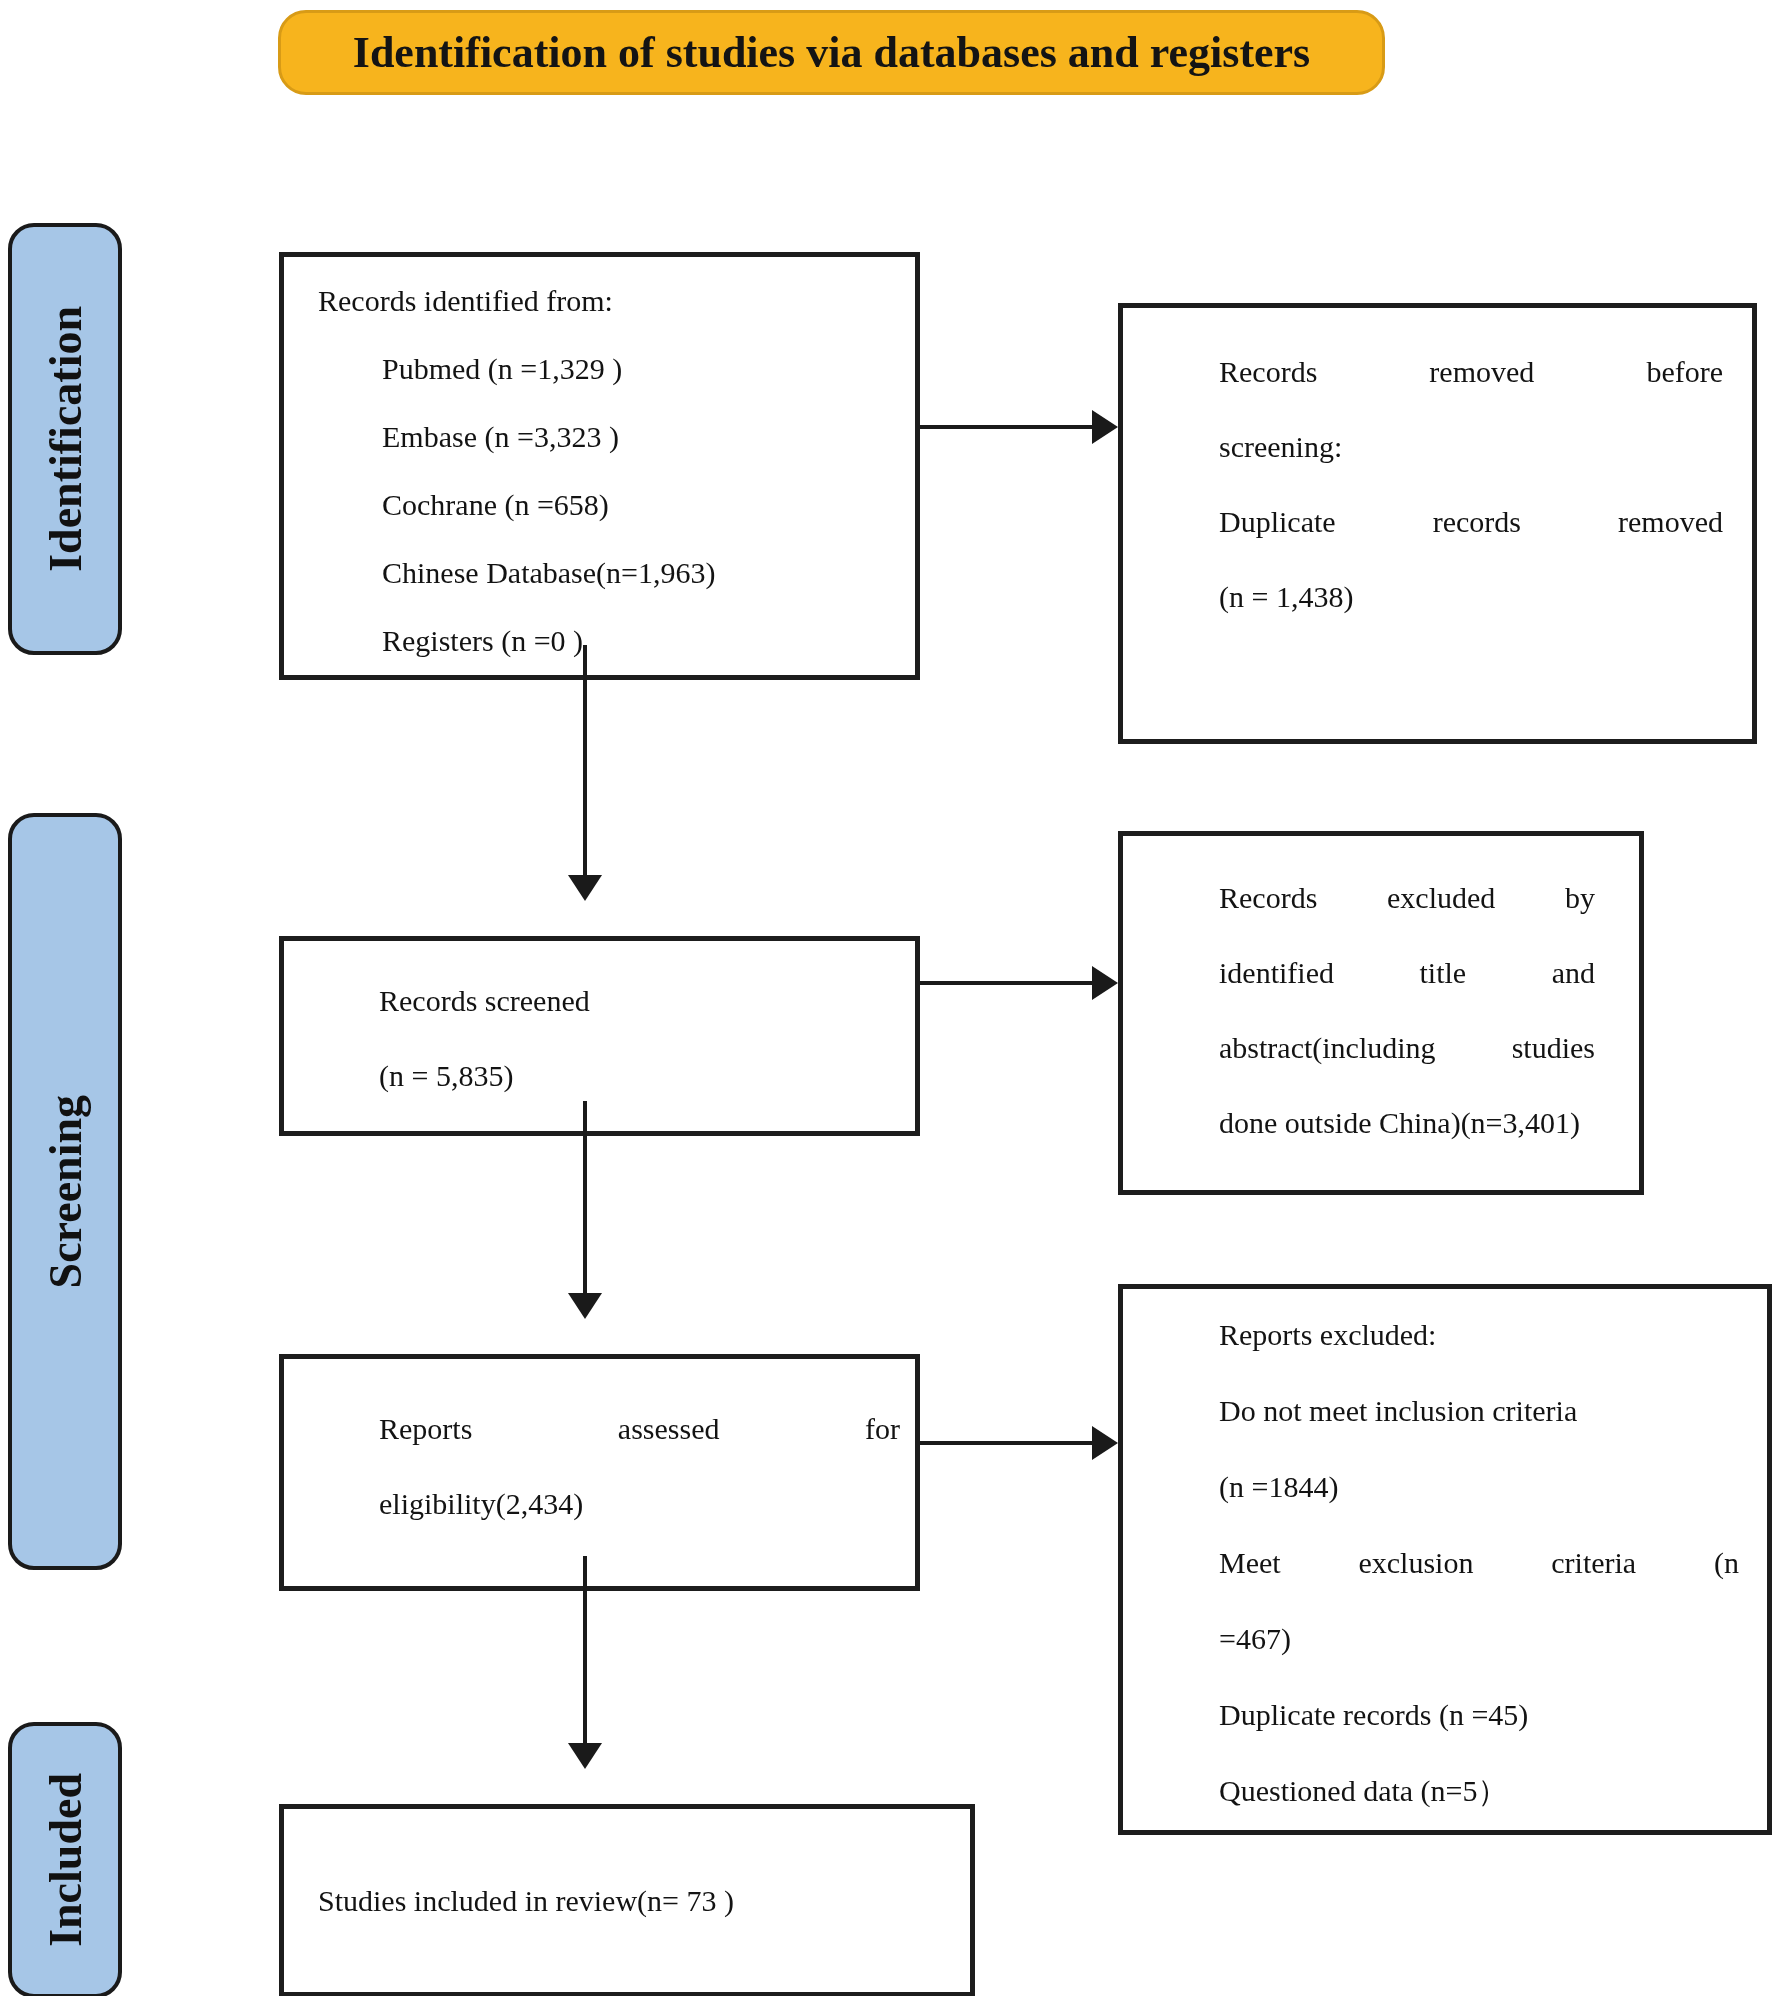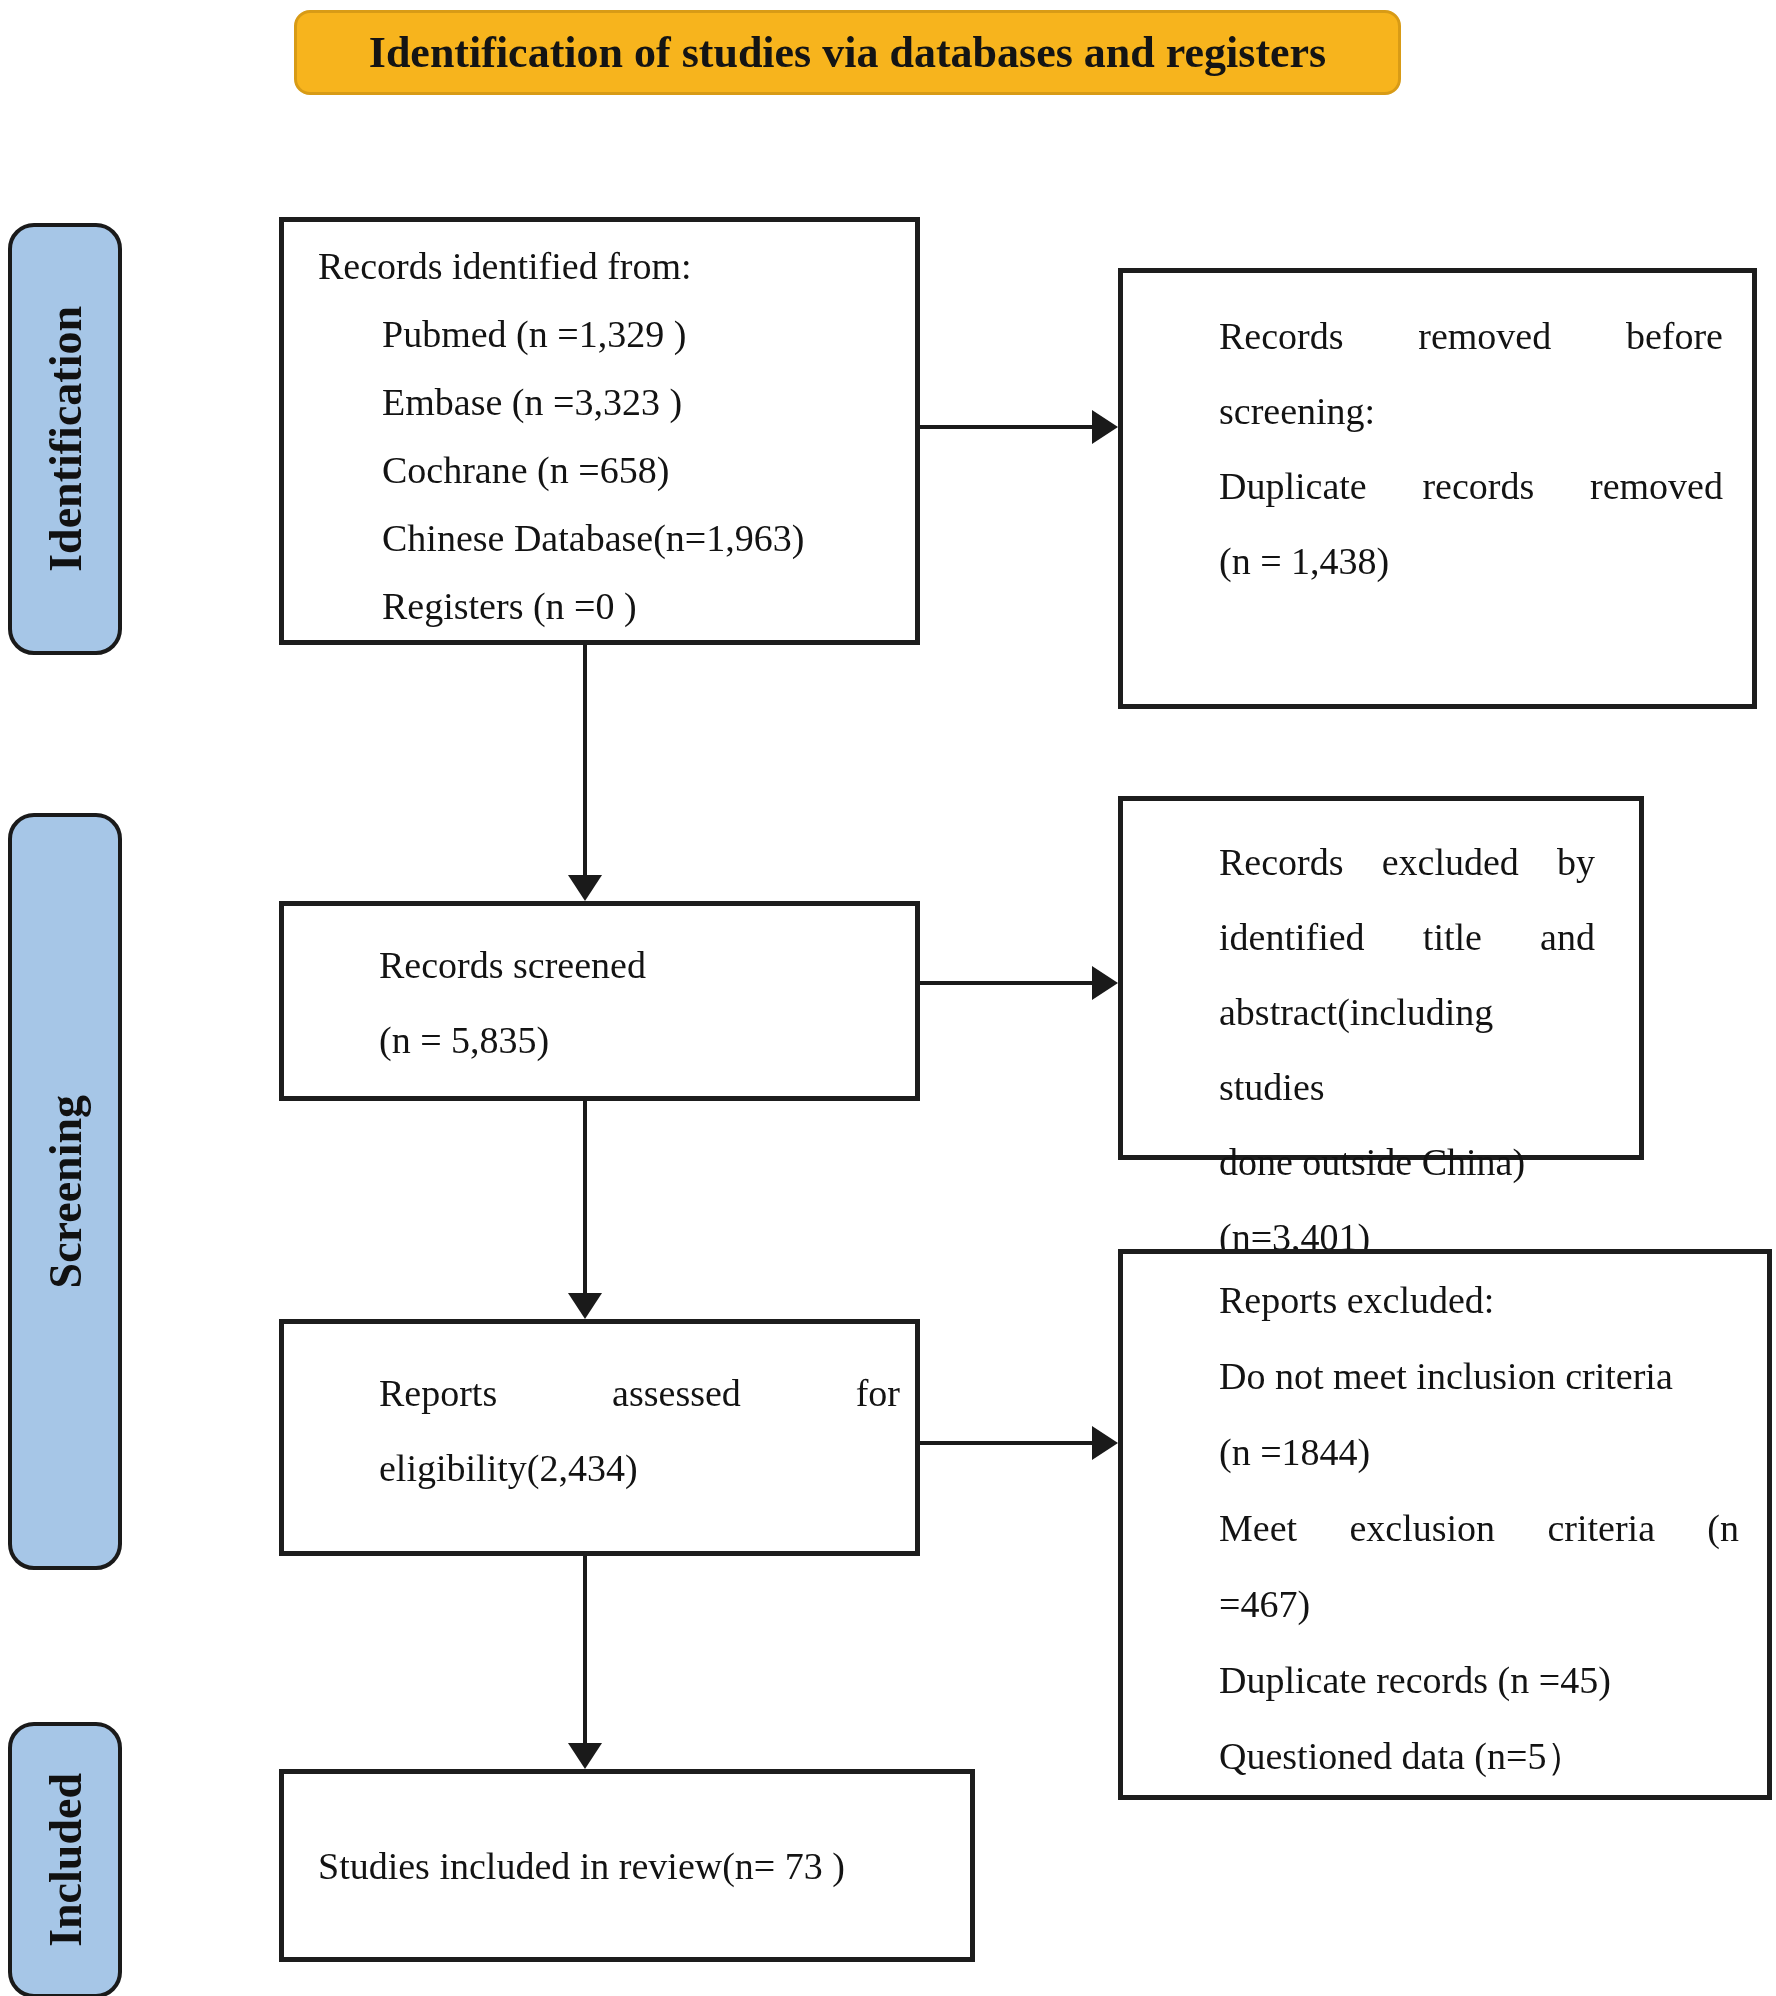--- a/index.html
+++ b/index.html
@@ -6,43 +6,43 @@
   #page {
     position:relative; width:1776px; height:1996px;
     background:#ffffff; overflow:hidden;
     font-family:"Liberation Serif","DejaVu Serif",serif;
     color:#131313;
   }
 
   
   .banner {
     position:absolute; left:278px; top:10px; width:1107px; height:85px;
-    background:#F7B41D; border:3px solid #D89B16; border-radius:16px;
+    background:#F7B41D; border:3px solid #D89B16; border-radius:28px;
     box-sizing:border-box; display:flex; align-items:center; justify-content:center;
-    font-size:44px; font-weight:700; color:#141414;margin-left:16px;
+    font-size:44px; font-weight:700; color:#141414;
   }
 
   
   .stage {
     position:absolute; left:8px; width:114px;
     background:#A6C6E7; border:4px solid #1A1A1A; border-radius:26px;
     box-sizing:border-box; display:flex; align-items:center; justify-content:center;
   }
   .stage span {
     writing-mode:vertical-rl; text-orientation:mixed; transform:rotate(180deg);
     font-size:46px; font-weight:700; color:#111; white-space:nowrap;
   }
   .stage.identification { top:223px; height:432px; }
   .stage.screening      { top:813px; height:757px; }
   .stage.included       { top:1722px; height:276px; }
 
   
   .flowbox {
     position:absolute; background:#ffffff; border:5px solid #1D1D1D;
-    box-sizing:border-box; font-size:38px; color:#131313;
+    box-sizing:border-box; font-size:30px; color:#131313;margin-top:35px;
   }
   .line { white-space:nowrap; }
 
   .b1 { left:279px; top:217px; width:641px; height:428px; padding:10px 16px 0 34px; }
   .b1 .line { line-height:68px; }
   .b1 .indent { margin-left:64px; }
 
   .b2 { left:279px; top:901px; width:641px; height:200px; padding:22px 20px 8px 95px; }
   .b2 .line { line-height:75px; }
 

